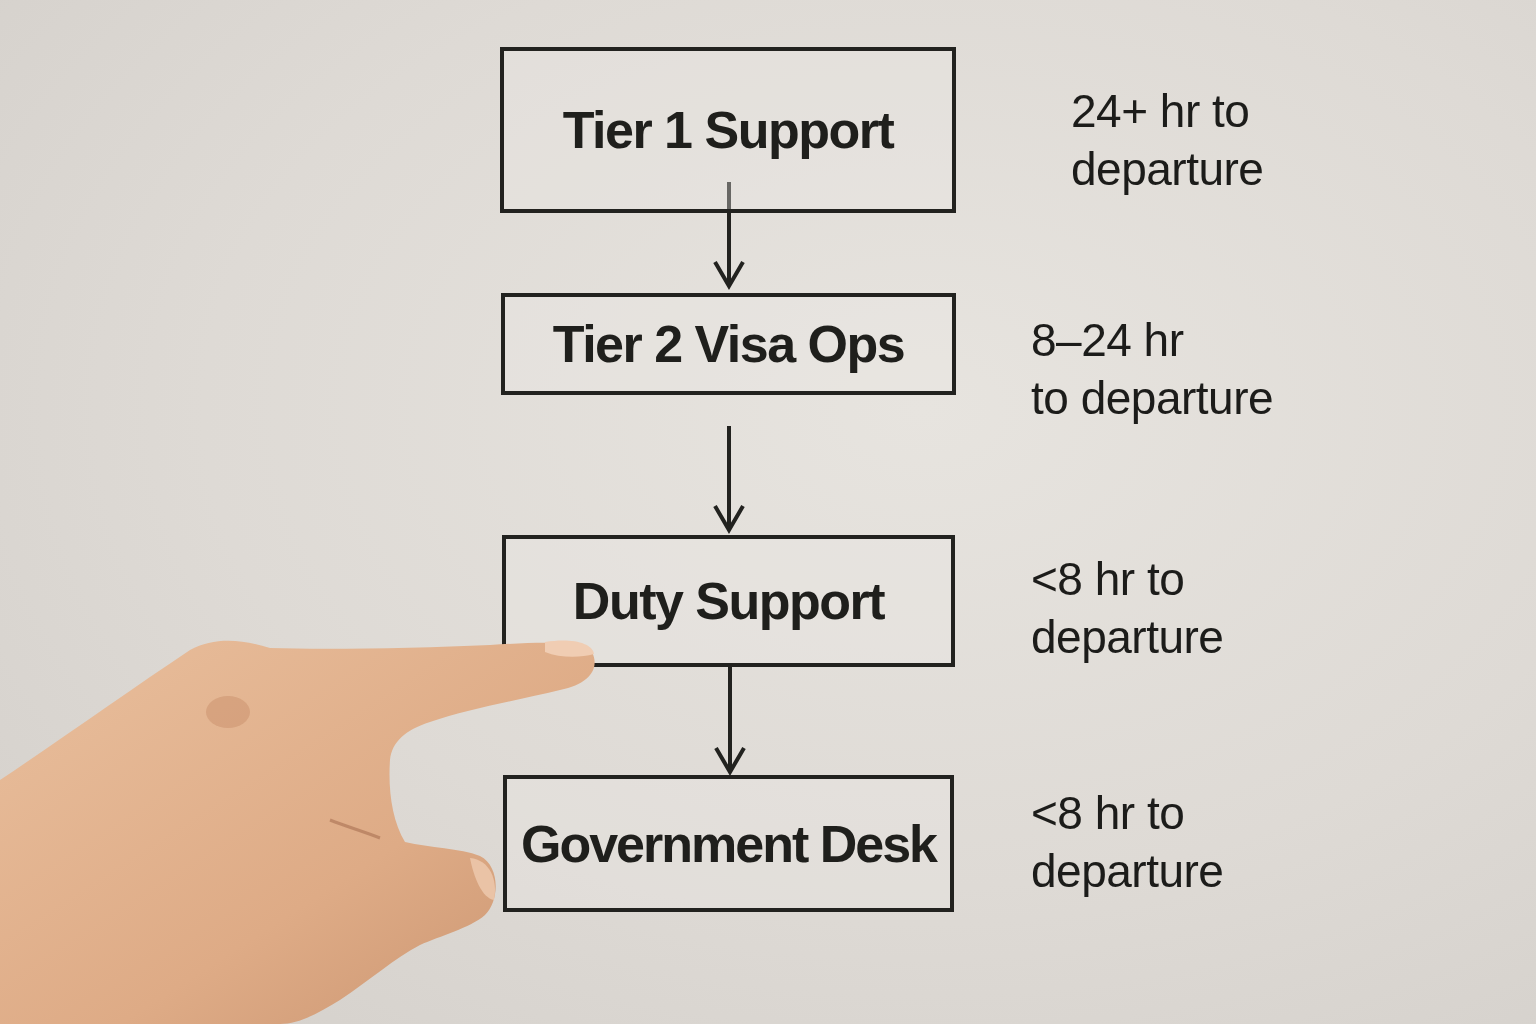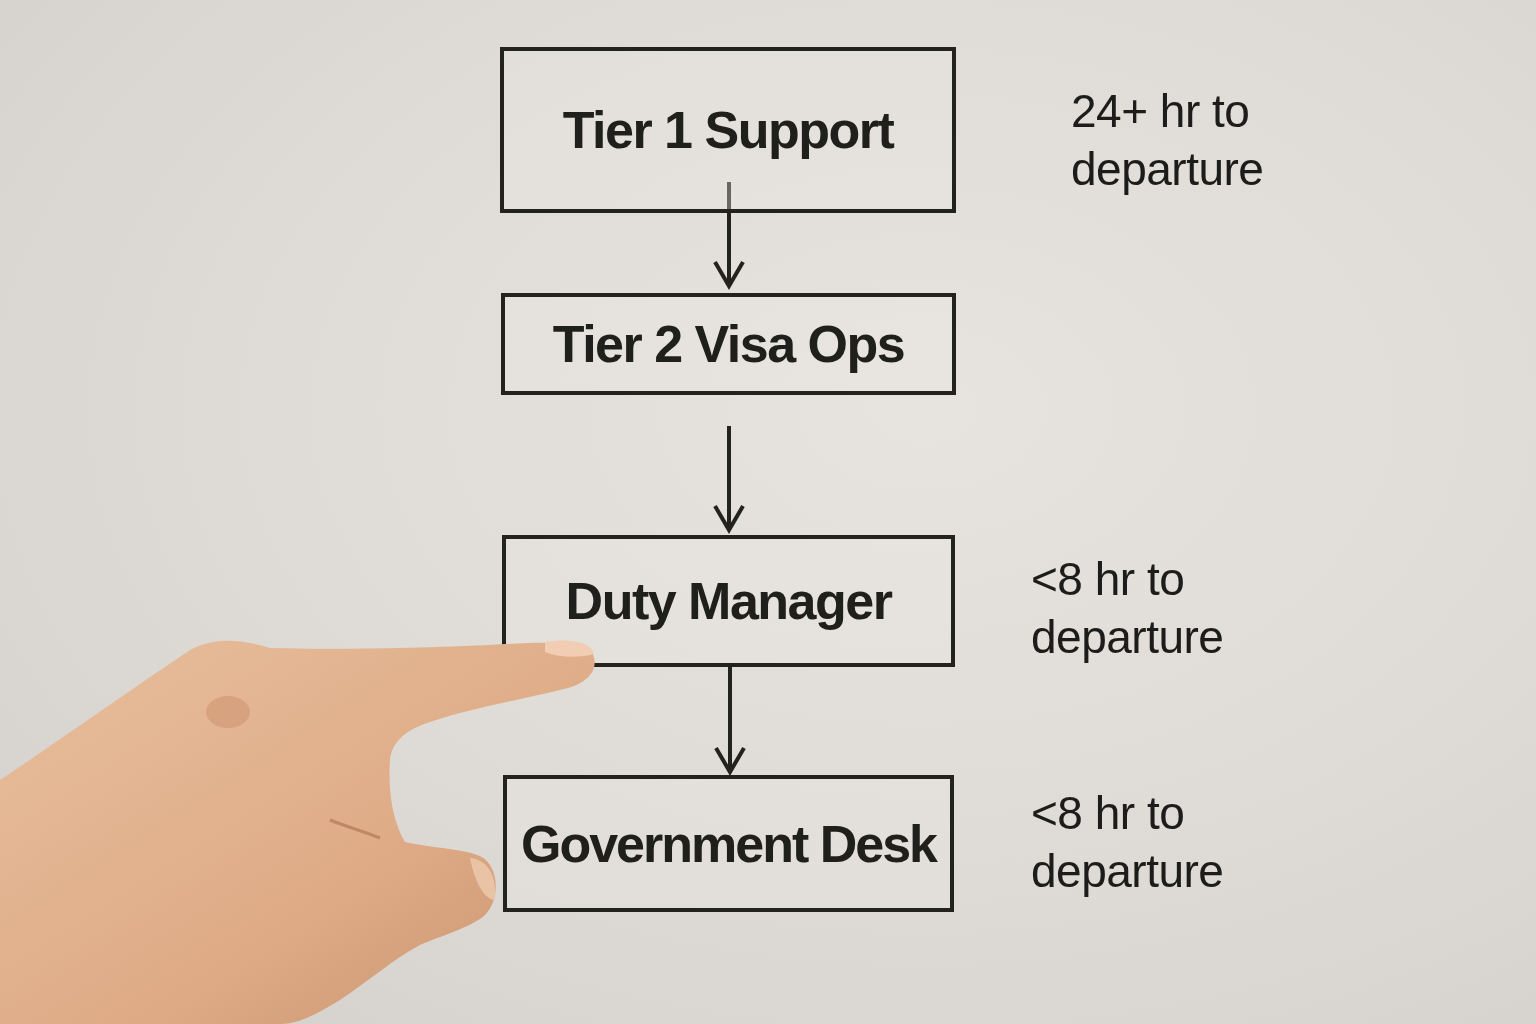--- a/index.html
+++ b/index.html
@@ -39,31 +39,33 @@
   </g>
 </svg>
 
 <div class="node" style="left:500px; top:47px; width:456px; height:166px;">
   <span>Tier 1 Support</span>
 </div>
 <div class="node" style="left:501px; top:293px; width:455px; height:102px;">
   <span>Tier 2 Visa Ops</span>
 </div>
 <div class="node" style="left:502px; top:535px; width:453px; height:132px;">
-  <span>Duty Manager</span>
+  <span>Duty Support</span>
 </div>
 <div class="node" style="left:503px; top:775px; width:451px; height:137px;align-items:center;">
   <span style="letter-spacing:-2px;">Government Desk</span>
 </div>
 
 <div class="note" style="left:1071px; top:82px;">
   <span>24+ hr to</span>
   <span>departure</span>
 </div>
 <div class="note" style="left:1031px; top:311px;">
+  <span>8–24 hr</span>
+  <span>to departure</span>
 </div>
 <div class="note" style="left:1031px; top:550px;">
   <span>&lt;8 hr to</span>
   <span>departure</span>
 </div>
 <div class="note" style="left:1031px; top:784px;">
   <span>&lt;8 hr to</span>
   <span>departure</span>
 </div>
 

